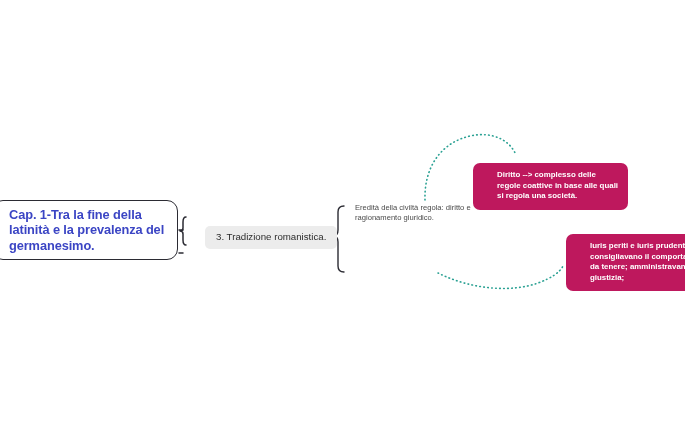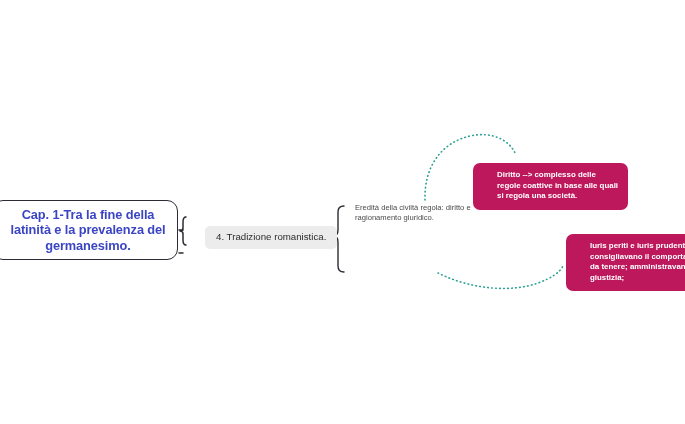--- a/index.html
+++ b/index.html
@@ -47,21 +47,20 @@
     display: flex;
     align-items: center;
     justify-content: center;
     padding: 4px 10px 4px 16px;
   }
   .root-node-label {
     color: #3b45c4;
     font-size: 12.8px;
     font-weight: bold;
     line-height: 15.5px;
-    text-align: center;
     letter-spacing: -0.1px;
   }
 
   
   .branch-node {
     position: absolute;
     left: 205px;
     top: 226px;
     background: #ececec;
     border-radius: 5px;
@@ -136,21 +135,21 @@
     <g>
       <path d="M438,273 C470,289 510,293 538,283 C552,278 560,272 563,266" stroke="#2aa193" stroke-width="1.6" fill="none" stroke-linecap="round" stroke-dasharray="0.6 3.4"></path>
     </g>
   </svg>
 
   <div class="root-node">
     <span class="root-node-label">Cap. 1-Tra la fine della latinità e la prevalenza del germanesimo.</span>
   </div>
 
   <div class="branch-node">
-    <span>4. Tradizione romanistica.</span>
+    <span>3. Tradizione romanistica.</span>
   </div>
 
   <div class="leaf-list">
     <div class="leaf-item">
       <span>Eredità della civiltà regola: diritto e ragionamento giuridico.</span>
     </div>
   </div>
 
   <div class="callout callout-top">
     <span>Diritto --&gt; complesso delle regole coattive in base alle quali si regola una società.</span>

